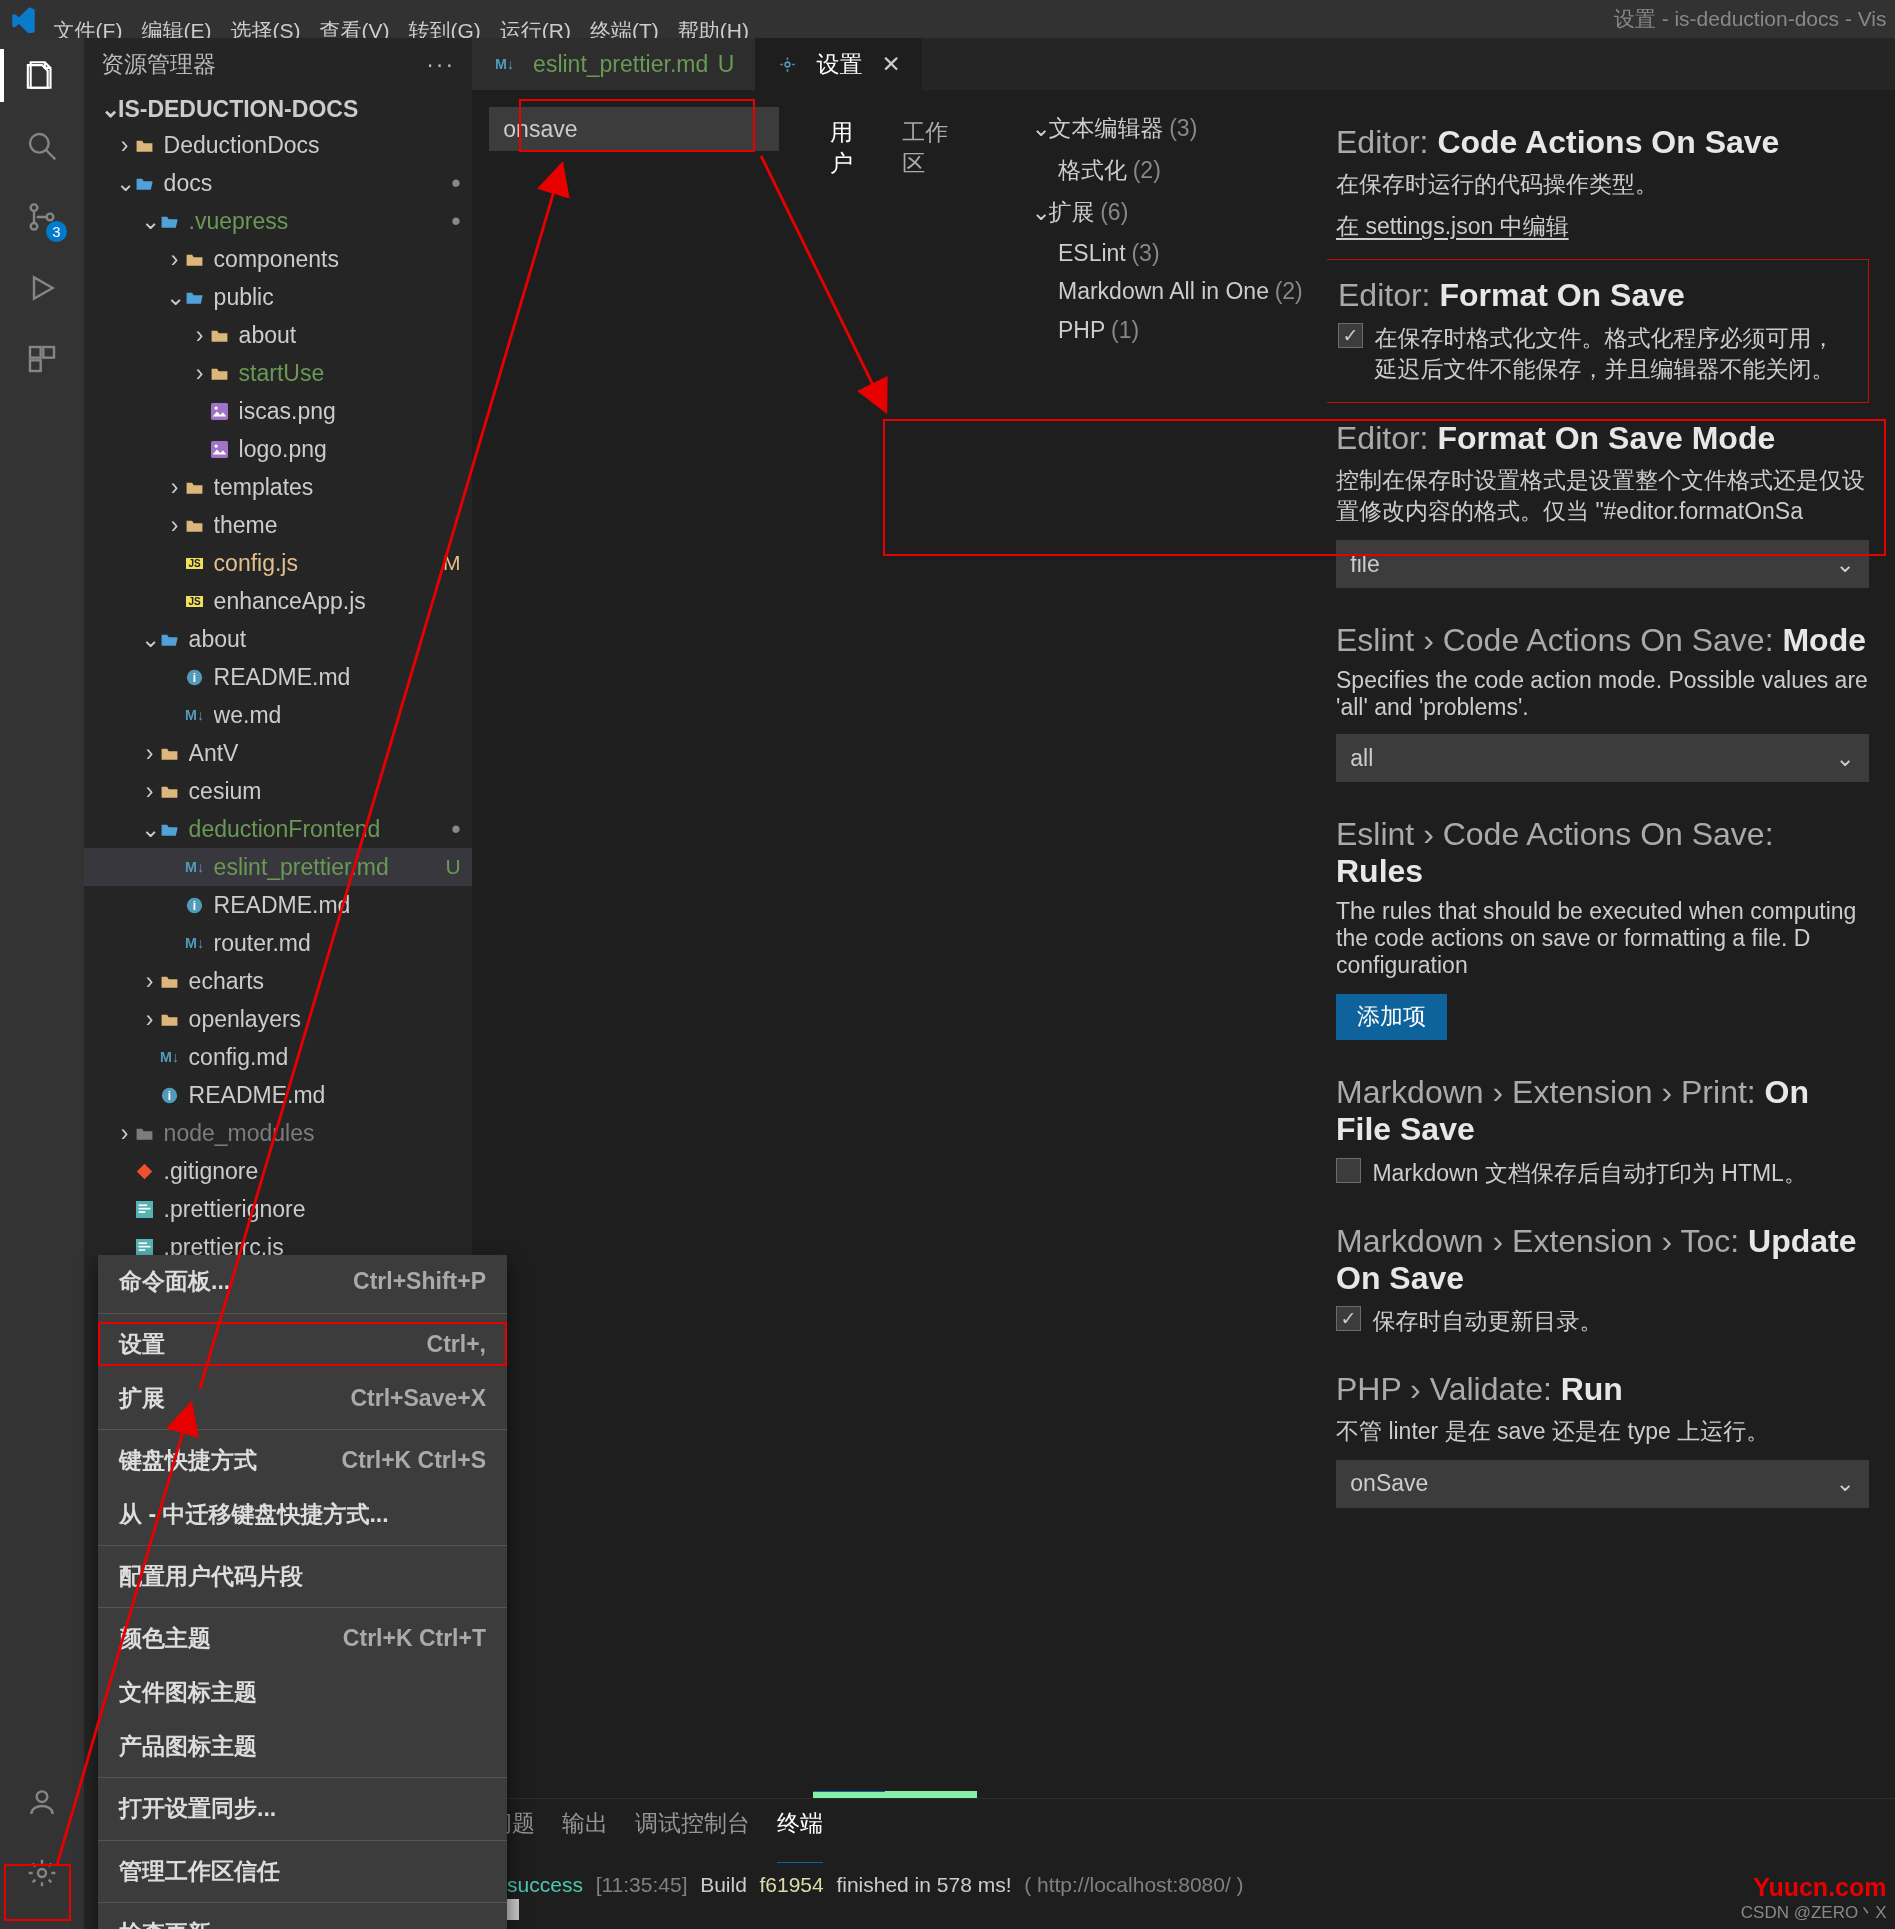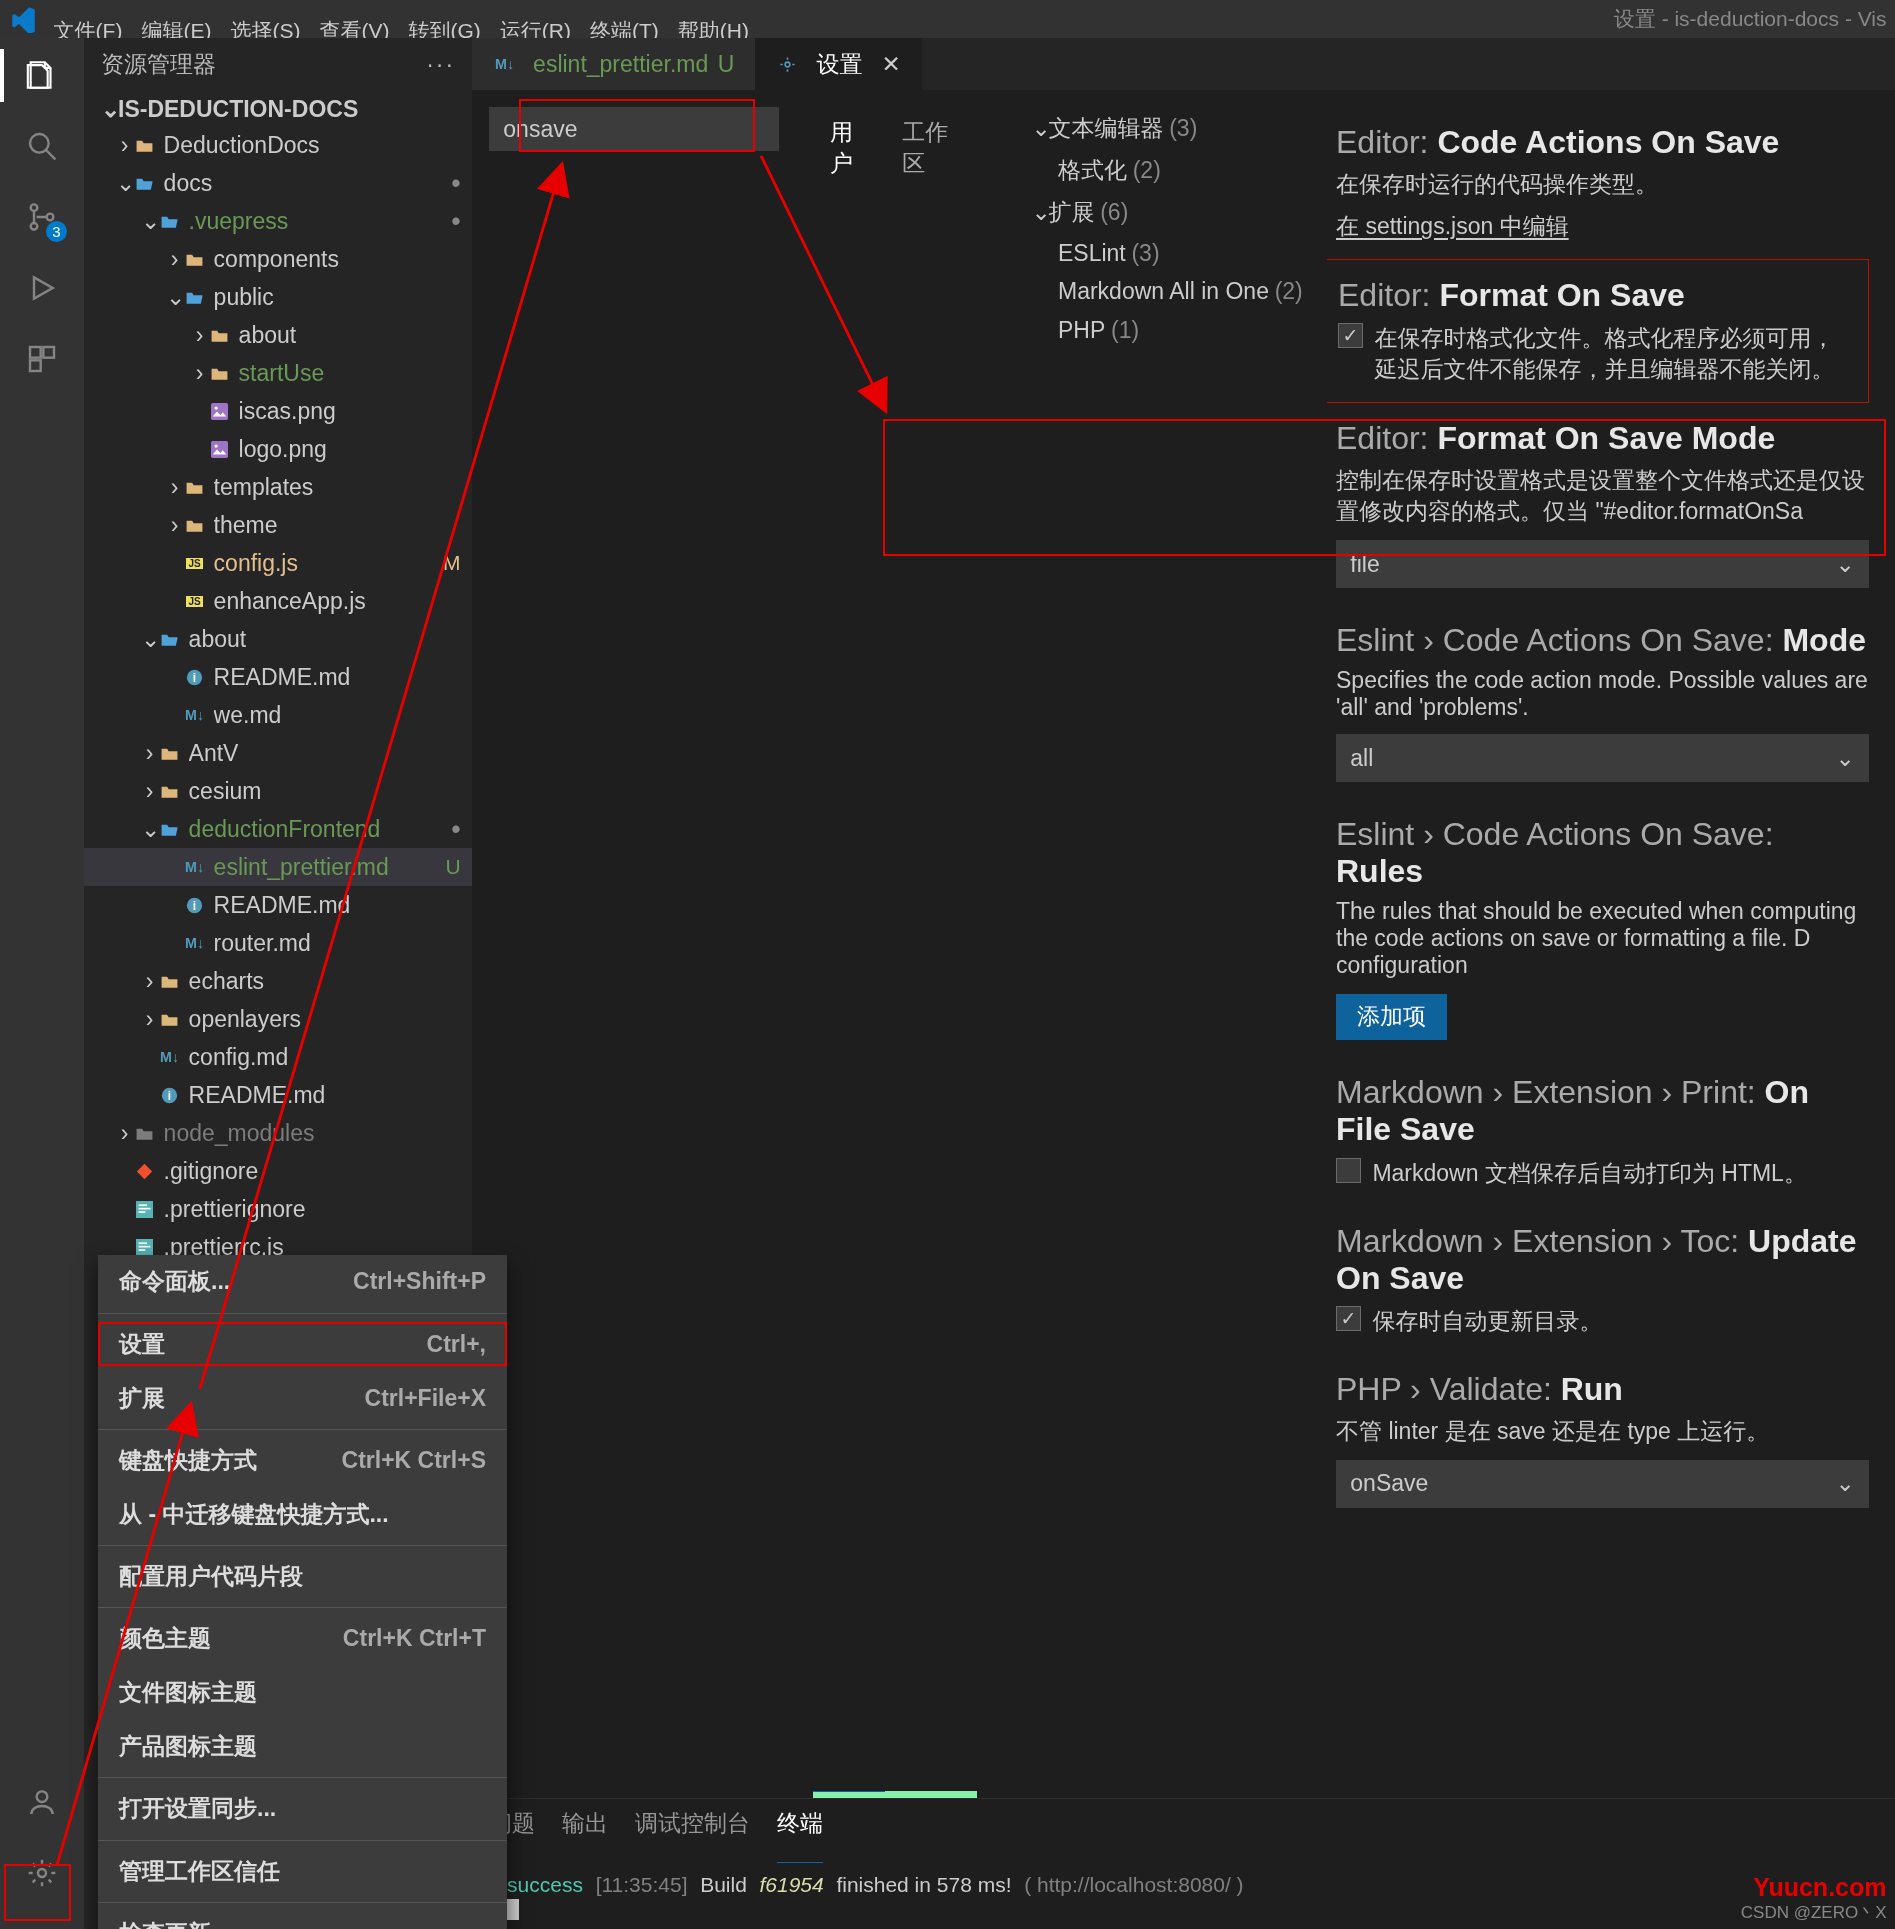--- a/index.html
+++ b/index.html
@@ -580,21 +580,21 @@
         <div class="panel-tabs" id="ptabs">
             <span class="ptab">问题</span>
             <span class="ptab">输出</span>
             <span class="ptab">调试控制台</span>
             <span class="ptab active">终端</span>
           </div>
         <div class="term">
           <span class="g">&gt; </span><span class="c">success</span>
           <span class="gr"> </span><span class="gr">[11:35:45]</span>
           <span> </span><span>Build</span>
-          <span> </span><span class="y" style="font-style:italic">f61954</span>
+          <span> </span><span class="y" style="">f61954</span>
           <span> </span><span>finished in 578 ms!</span>
           <span class="gr"> </span><span class="gr">( http://localhost:8080/ )</span>
           <br>
           <span class="g">&gt; </span><span class="cursor"></span>
         </div>
       </div>
     </div>
   </div>
 </div>
 
@@ -603,21 +603,21 @@
       <span>命令面板...</span>
       <span style="color: rgb(170, 170, 170);">Ctrl+Shift+P</span>
     </div>
     <div class="ctx-sep"></div>
     <div class="ctx-item">
       <span>设置</span>
       <span style="color: rgb(170, 170, 170);">Ctrl+,</span>
     </div>
     <div class="ctx-item">
       <span>扩展</span>
-      <span style="color: rgb(170, 170, 170);">Ctrl+File+X</span>
+      <span style="color: rgb(170, 170, 170);">Ctrl+Save+X</span>
     </div>
     <div class="ctx-sep"></div>
     <div class="ctx-item">
       <span>键盘快捷方式</span>
       <span style="color: rgb(170, 170, 170);">Ctrl+K Ctrl+S</span>
     </div>
     <div class="ctx-item">
       <span>从 - 中迁移键盘快捷方式...</span>
     </div>
     <div class="ctx-sep"></div>

